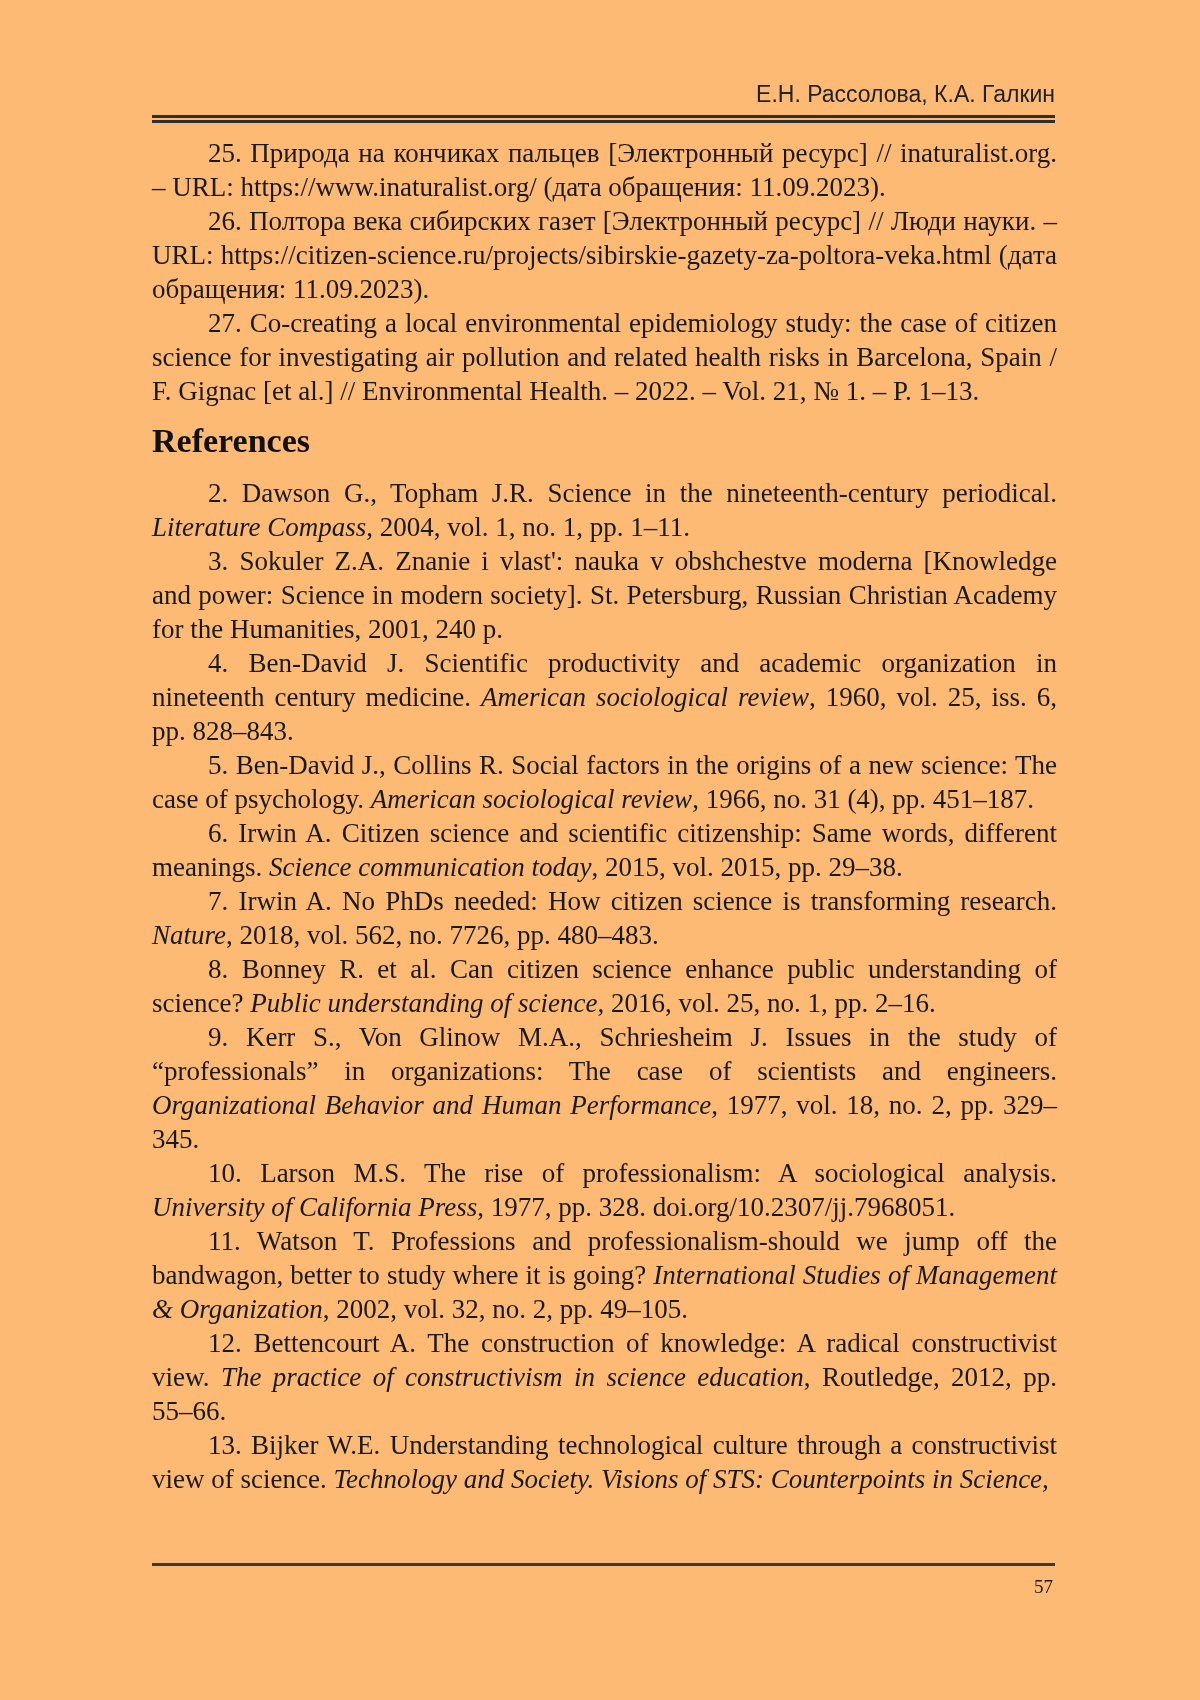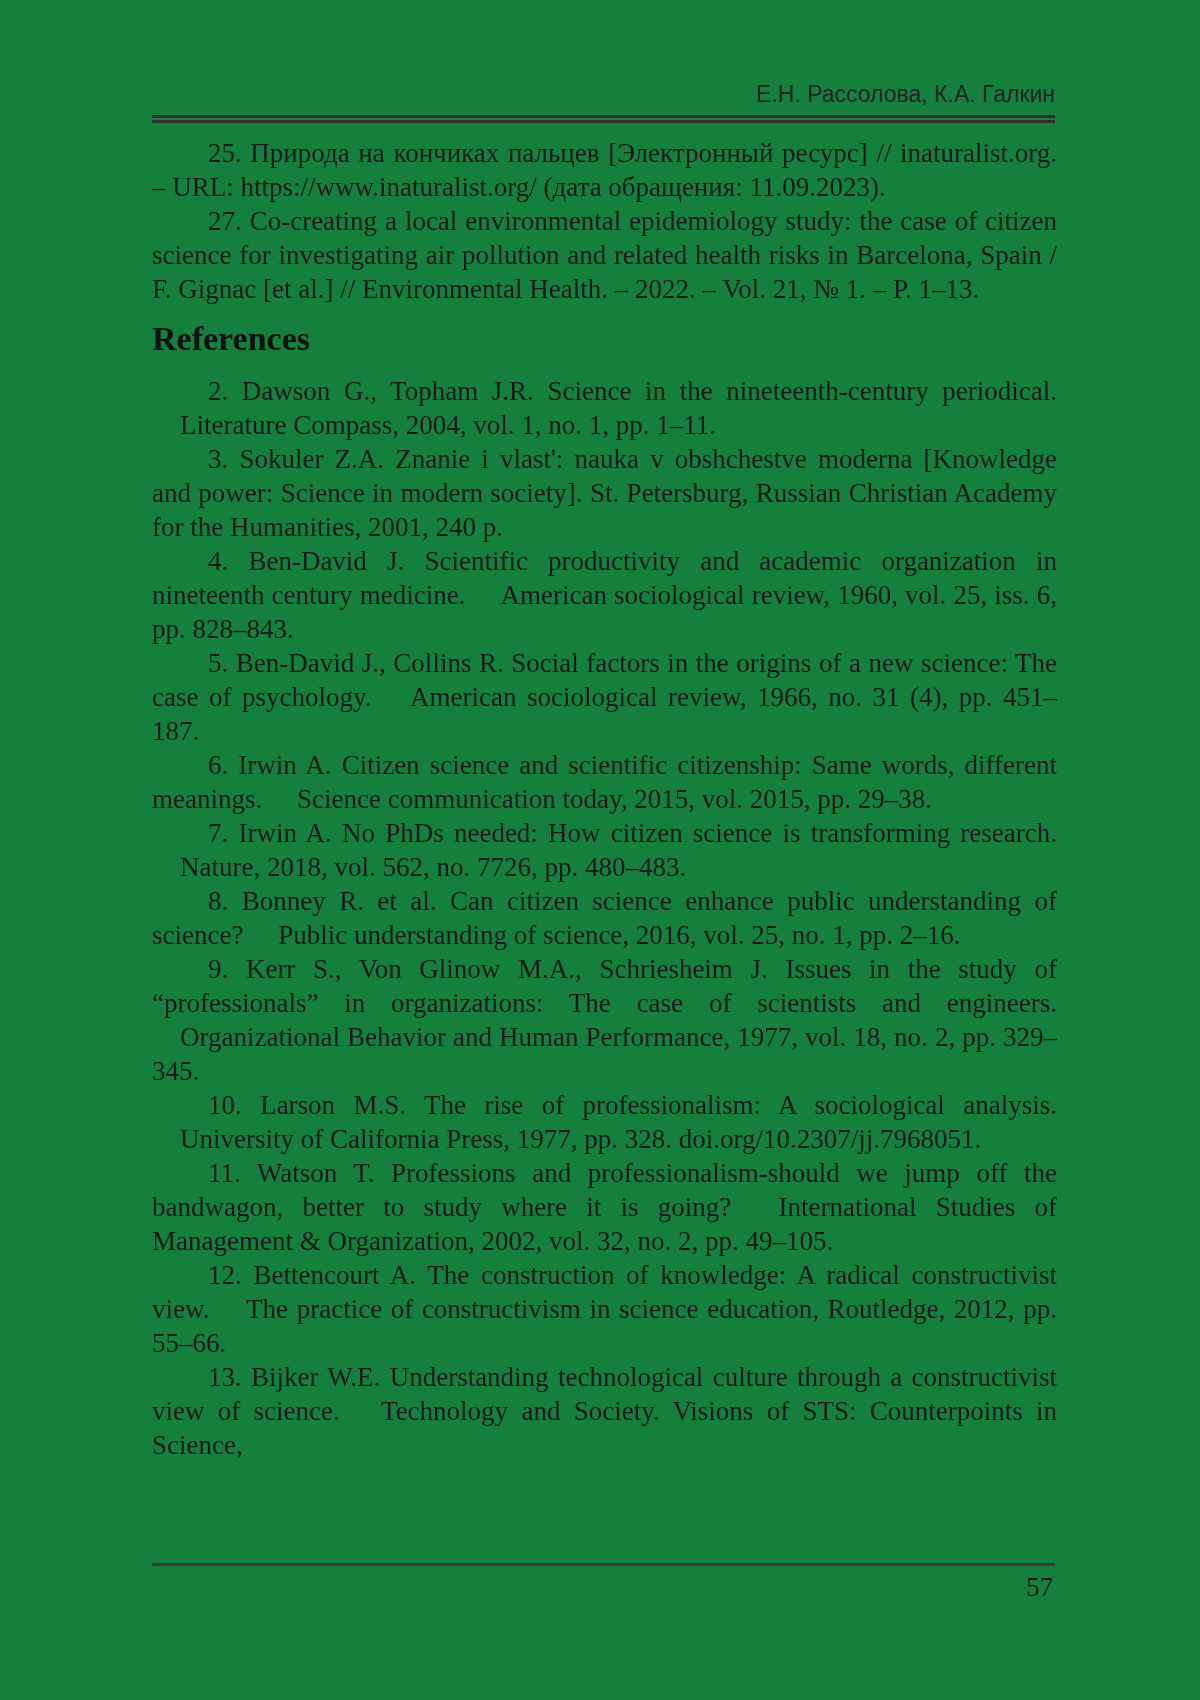--- a/index.html
+++ b/index.html
@@ -4,21 +4,21 @@
 <style>
   html, body {
     margin: 0;
     padding: 0;
     background: #e8e8e8;
   }
   .page {
     position: relative;
     width: 1200px;
     height: 1700px;
-    background: #15803d;
+    background: #fdba74;
     overflow: hidden;
     font-family: "Liberation Serif", serif;
     color: #1a1a1a;
   }
   .header-authors {
     position: absolute;
     top: 80px;
     right: 145px;
     font-family: "Liberation Sans", sans-serif;
     font-size: 23px;
@@ -41,21 +41,21 @@
     width: 905px;
   }
   p.ref {
     margin: 0;
     font-size: 27px;
     line-height: 34px;
     text-align: justify;
     text-indent: 56px;
   }
   p.ref .it {
-    margin-left: 28px;
+    font-style: italic;
   }
   .refs-heading {
     margin: 12px 0 14px 0;
     font-size: 34px;
     line-height: 42px;
     font-weight: bold;
     font-family: "Liberation Serif", serif;
     color: #111111;
   }
   .footer-rule {
@@ -63,38 +63,39 @@
     top: 1563px;
     left: 152px;
     right: 145px;
     height: 0;
     border-top: 3px solid #3a3a3a;
   }
   .page-number {
     position: absolute;
     top: 1571px;
     right: 147px;
-    font-size: 27px;
+    font-size: 19px;
     line-height: 32px;
     color: #1a1a1a;
   }
 </style>
 </head>
 <body>
 
 <div class="page">
 
   <div class="header-authors">Е.Н. Рассолова, К.А. Галкин</div>
 
   <div class="header-rule"></div>
 
   <div class="content">
 
     <div>
         <p class="ref"><span>25. Природа на кончиках пальцев [Электронный ресурс] // inaturalist.org. – URL: https://www.inaturalist.org/ (дата обращения: 11.09.2023).</span></p>
+        <p class="ref"><span>26. Полтора века сибирских газет [Электронный ресурс] // Люди науки. – URL: https://citizen-science.ru/projects/sibirskie-gazety-za-poltora-veka.html (дата обращения: 11.09.2023).</span></p>
         <p class="ref"><span>27. Co-creating a local environmental epidemiology study: the case of citizen science for investigating air pollution and related health risks in Barcelona, Spain / F. Gignac [et al.] // Environmental Health. – 2022. – Vol. 21, № 1. – P. 1–13.</span></p>
       </div>
 
     <h2 class="refs-heading">References</h2>
 
     <div>
         <p class="ref"><span>2. Dawson G., Topham J.R. Science in the nineteenth-century periodical. </span><span class="it">Literature Compass</span><span>, 2004, vol. 1, no. 1, pp. 1–11.</span></p>
         <p class="ref"><span>3. Sokuler Z.A. Znanie i vlast': nauka v obshchestve moderna [Knowledge and power: Science in modern society]. St. Petersburg, Russian Christian Academy for the Humanities, 2001, 240 p.</span></p>
         <p class="ref"><span>4. Ben-David J. Scientific productivity and academic organization in nineteenth century medicine. </span><span class="it">American sociological review</span><span>, 1960, vol. 25, iss. 6, pp. 828–843.</span></p>
         <p class="ref"><span>5. Ben-David J., Collins R. Social factors in the origins of a new science: The case of psychology. </span><span class="it">American sociological review</span><span>, 1966, no. 31 (4), pp. 451–187.</span></p>

